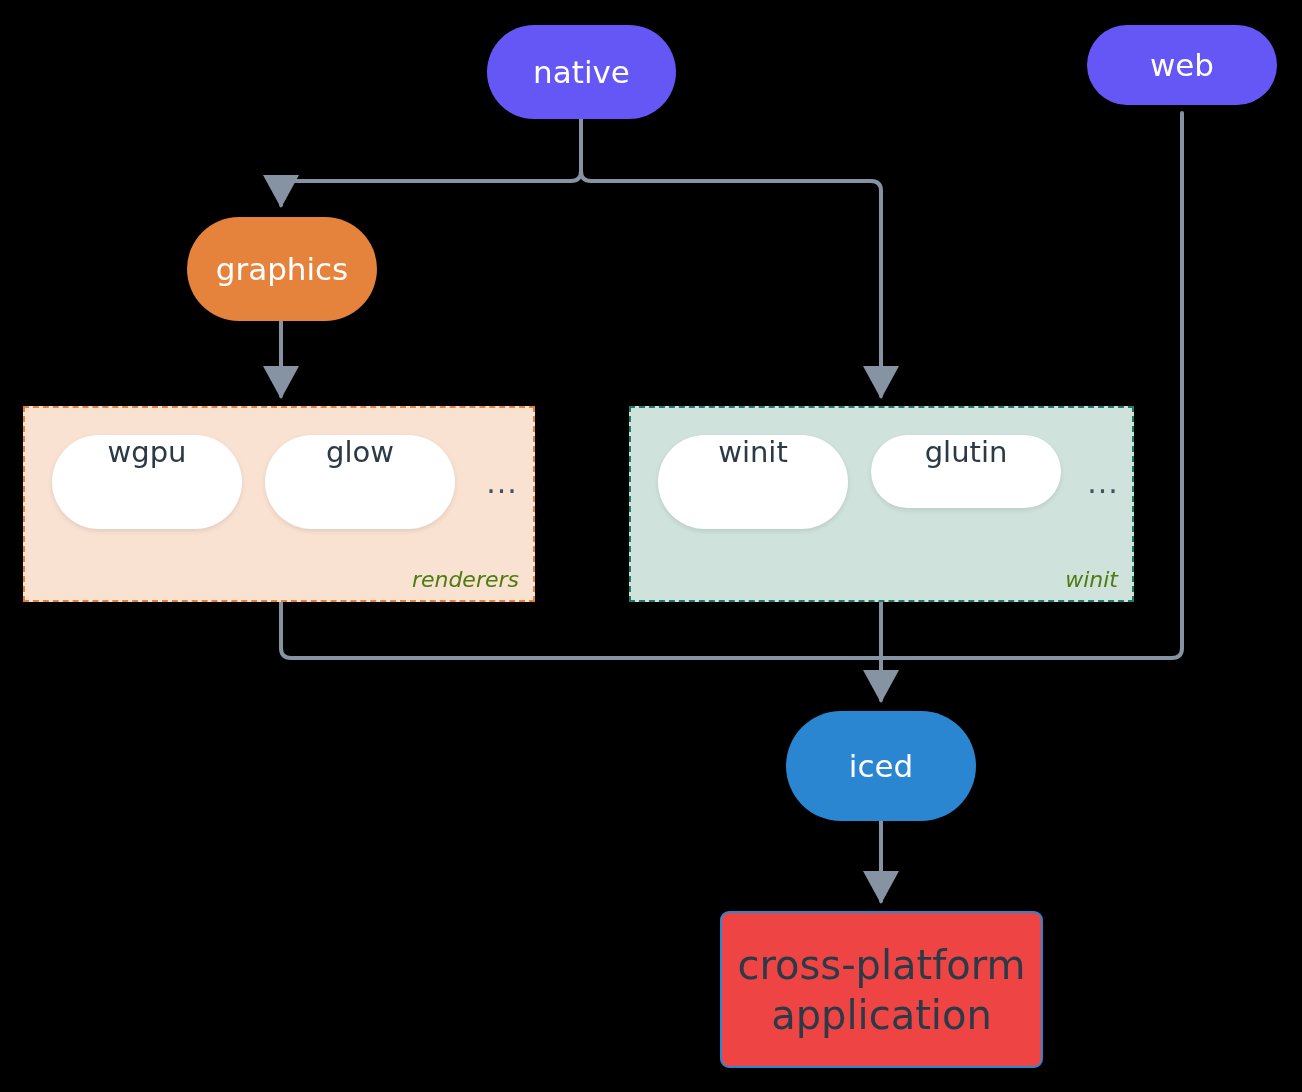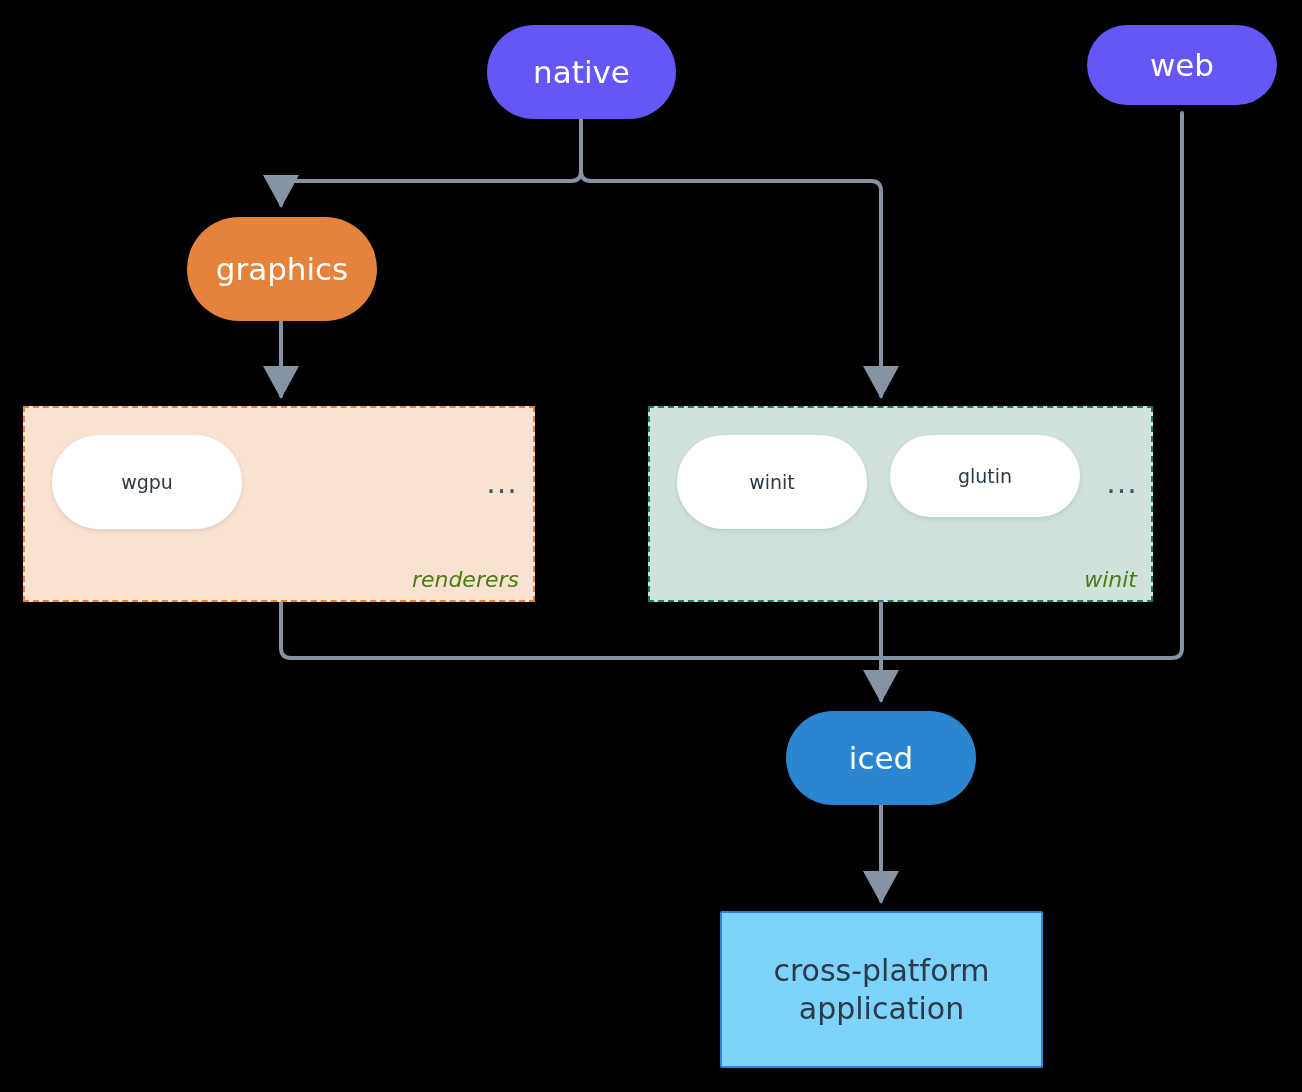--- a/index.html
+++ b/index.html
@@ -42,25 +42,25 @@
     color: #ffffff;
     font-size: 31px;
   }
   .node-native   { background: #6457f5; align-items: center; }
   .node-web      { background: #6457f5; }
   .node-graphics { background: #e5823c; }
   .node-iced     { background: #2b86d2; }
 
   
   .node-rect {
-    background: #7dd3fc;
+    background: #ef4444;
     border: 2px solid #2b86d2;
     color: #2c3a47;
-    font-size: 30px;
-    border-radius: 2px;
+    font-size: 40px;
+    border-radius: 9px;
   }
 
   
   .group {
     position: absolute;
     box-sizing: border-box;
   }
   .group-renderers {
     background: #fae2d3;
     border: 2px dashed #e5823c;
@@ -75,26 +75,26 @@
     bottom: 8px;
     font-size: 22px;
     color: #4d7c0f;
     font-style: italic;
   }
 
   
   .chip {
     position: absolute;
     display: flex;
-    align-items: center;
+    align-items: flex-start;
     justify-content: center;
     background: #ffffff;
     border-radius: 999px;
     color: #2c3a47;
-    font-size: 19px;
+    font-size: 29px;
     box-shadow: 0 2px 5px rgba(0,0,0,0.10);
     box-sizing: border-box;
   }
   .ellipsis {
     position: absolute;
     display: flex;
     align-items: center;
     justify-content: center;
     color: #46535f;
     font-size: 30px;
@@ -137,36 +137,39 @@
   </div>
 
   <div class="node node-pill node-graphics" style="left:187px; top:217px; width:190px; height:104px;">
     <span>graphics</span>
   </div>
 
   <div class="group group-renderers" style="left:23px; top:406px; width:512px; height:196px;">
     <div class="chip" style="left:27px; top:27px; width:190px; height:94px;">
       <span>wgpu</span>
     </div>
+    <div class="chip" style="left:240px; top:27px; width:190px; height:94px;">
+      <span>glow</span>
+    </div>
     <div class="ellipsis" style="left:455px; top:27px; width:44px; height:94px;">...</div>
     <div class="group-label">renderers</div>
   </div>
 
-  <div class="group group-shells" style="left:648px; top:406px; width:505px; height:196px;padding-left:44px;">
+  <div class="group group-shells" style="left:629px; top:406px; width:505px; height:196px;padding-left:44px;">
     <div class="chip" style="left:27px; top:27px; width:190px; height:94px;">
       <span>winit</span>
     </div>
-    <div class="chip" style="left:240px; top:27px; width:190px; height:82px;">
+    <div class="chip" style="left:240px; top:27px; width:190px; height:73px;">
       <span>glutin</span>
     </div>
     <div class="ellipsis" style="left:450px; top:27px; width:44px; height:94px;">...</div>
     <div class="group-label">winit</div>
   </div>
 
-  <div class="node node-pill node-iced" style="left:786px; top:711px; width:190px; height:94px;text-align:center;">
+  <div class="node node-pill node-iced" style="left:786px; top:711px; width:190px; height:110px;text-align:center;">
     <span>iced</span>
   </div>
 
   <div class="node node-rect" style="left:720px; top:911px; width:323px; height:157px;">
     <span>cross-platform
 application</span>
   </div>
 
 </div>
 

